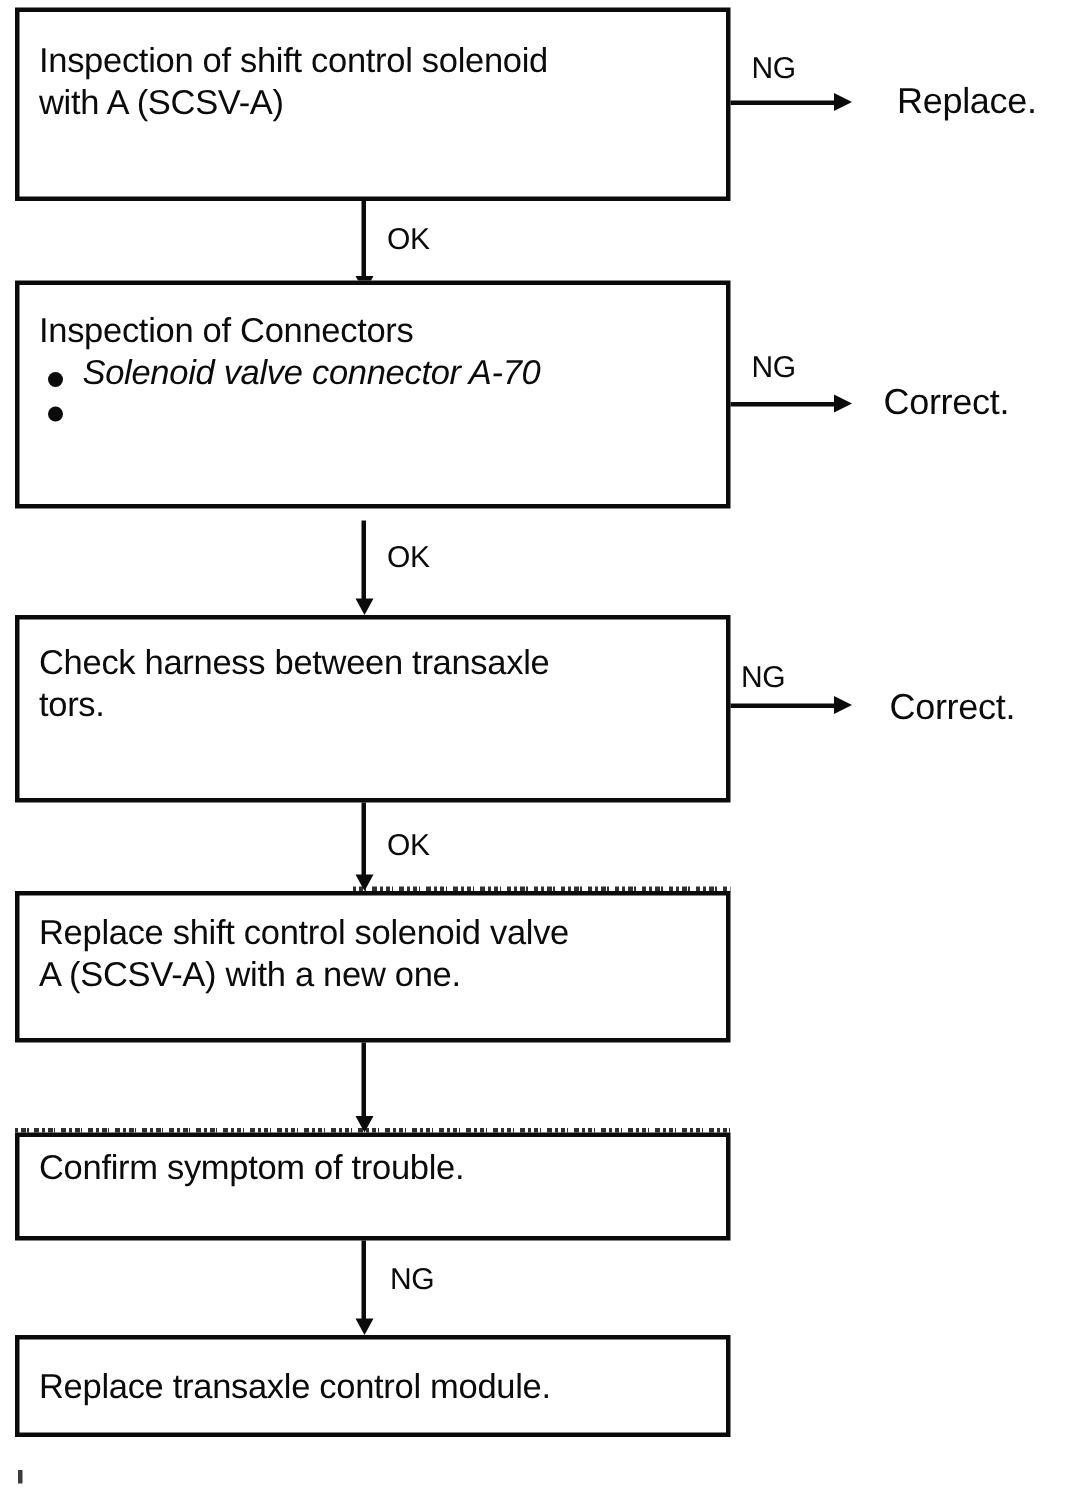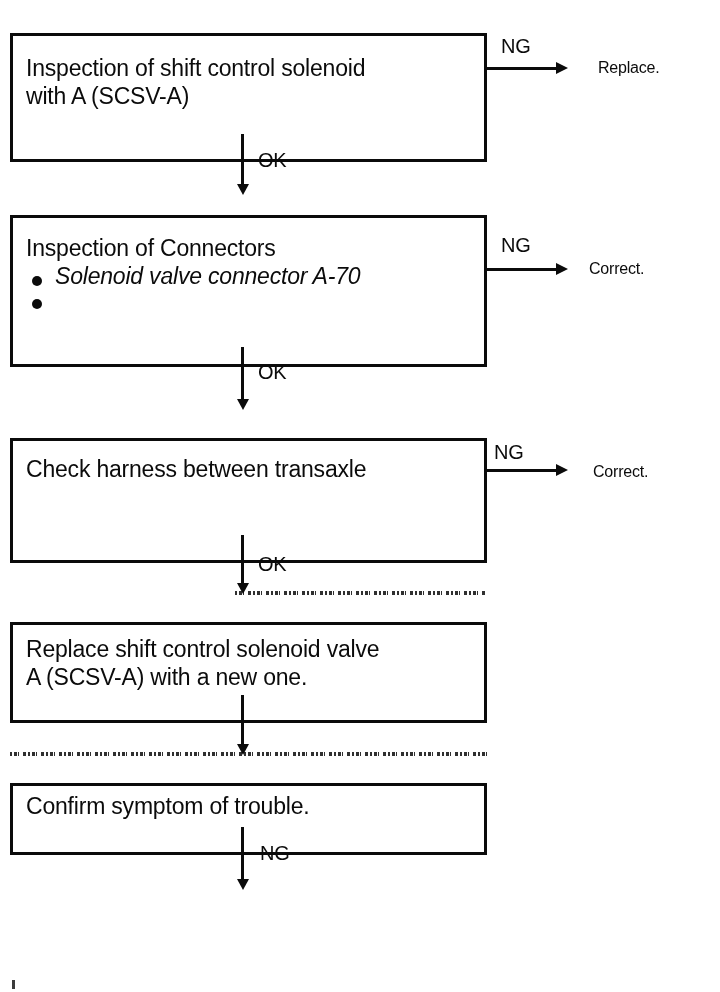--- a/index.html
+++ b/index.html
@@ -14,21 +14,20 @@
     background: var(--paper);
     overflow: hidden;
   }
 
   .box {
     position: absolute;
     left: 10px;
     width: 477px;
     border: 3px solid var(--ink);
     background: var(--paper);
-    margin-top: 28px;
   }
   .box-text {
     padding: 0 10px 0 13px;
     font-size: 23px;
     line-height: 28px;
     letter-spacing: -0.2px;
     color: var(--ink);
   }
   .bullet-row { display: flex; align-items: center; font-style: italic; }
   .dot {
@@ -59,21 +58,21 @@
   .edge-label {
     position: absolute;
     font-size: 20px;
     line-height: 28px;
     letter-spacing: -0.2px;
     color: var(--ink);
     white-space: nowrap;
   }
   .result-label {
     position: absolute;
-    font-size: 16px;
+    font-size: 24px;
     line-height: 28px;
     letter-spacing: -0.2px;
     color: var(--ink);
     white-space: nowrap;
   }
 
   .scan-noise {
     position: absolute;
     height: 4px;
     background: repeating-linear-gradient(90deg,
@@ -126,20 +125,21 @@
   <div class="head-right" style="left:556px;top:263px"></div>
   <div class="result-label" style="left:589px;top:255px">Correct.</div>
 
   <div class="vline" style="top:347px;height:53px"></div>
   <div class="head-down" style="top:399px"></div>
   <div class="edge-label" style="left:258px;top:358px">OK</div>
 
   <div class="box" style="top:410px;height:125px">
     <div class="box-text" style="padding-top:14px">
       <div>Check harness between transaxle</div>
+      <div>tors.</div>
     </div>
   </div>
 
   <div class="edge-label" style="left:494px;top:438px">NG</div>
   <div class="hline" style="left:487px;top:469px;width:70px"></div>
   <div class="head-right" style="left:556px;top:464px"></div>
   <div class="result-label" style="left:593px;top:458px">Correct.</div>
 
   <div class="vline" style="top:535px;height:49px"></div>
   <div class="head-down" style="top:583px"></div>
@@ -162,16 +162,21 @@
   <div class="box" style="top:755px;height:72px">
     <div class="box-text" style="padding-top:6px">
       <div>Confirm symptom of trouble.</div>
     </div>
   </div>
 
   <div class="vline" style="top:827px;height:53px"></div>
   <div class="head-down" style="top:879px"></div>
   <div class="edge-label" style="left:260px;top:839px">NG</div>
 
+  <div class="box" style="top:890px;height:68px">
+    <div class="box-text" style="padding-top:17px">
+      <div>Replace transaxle control module.</div>
+    </div>
+  </div>
 
   <div class="speck" style="left:12px;top:980px;width:3px;height:9px;opacity:.8"></div>
 
 </div>
 
 </body></html>

